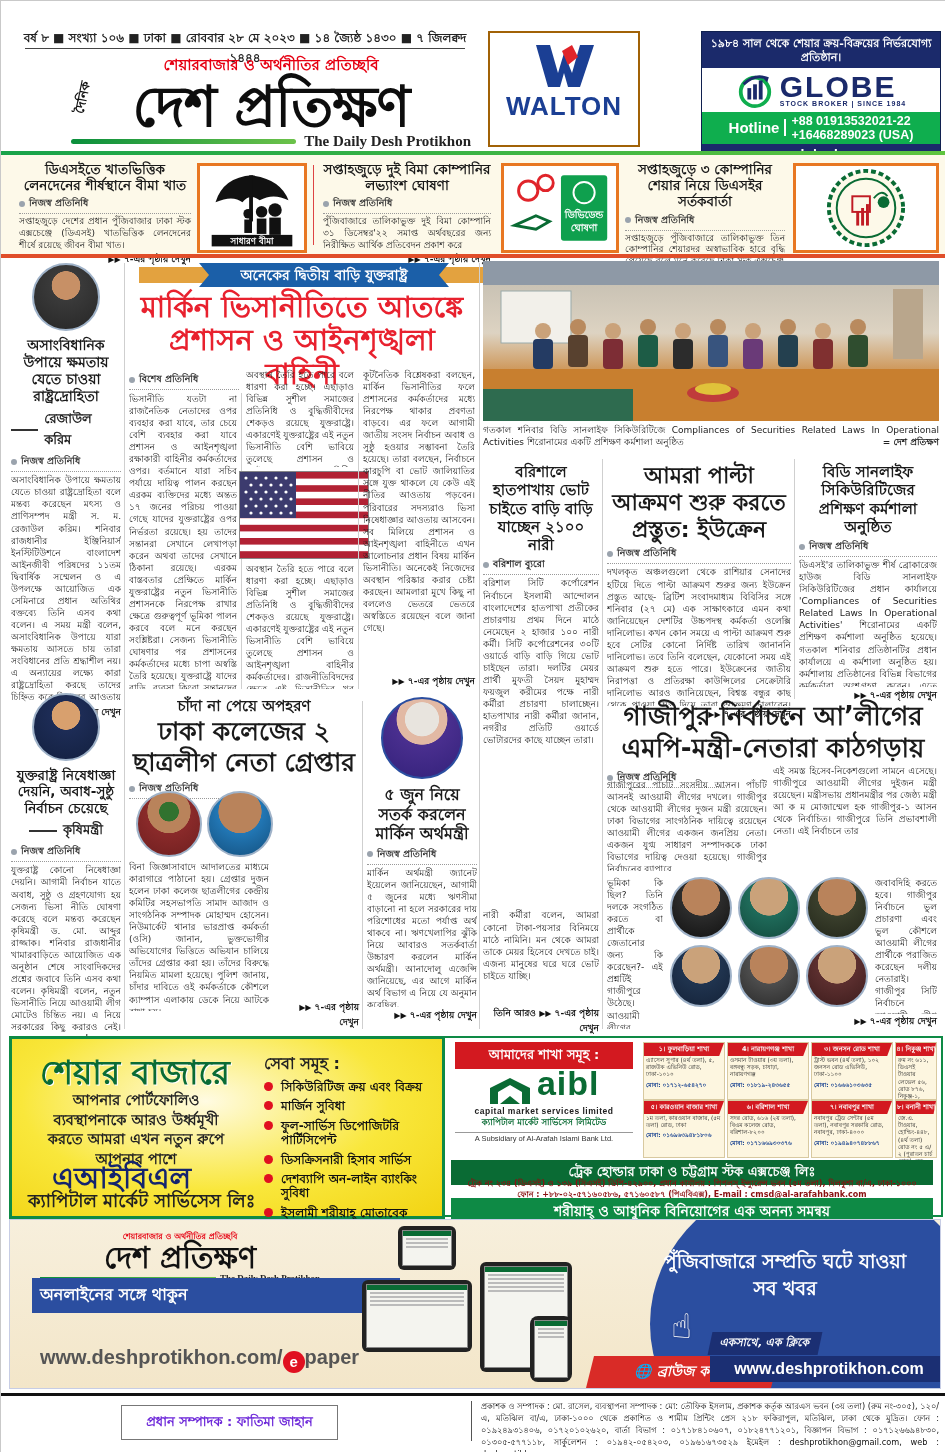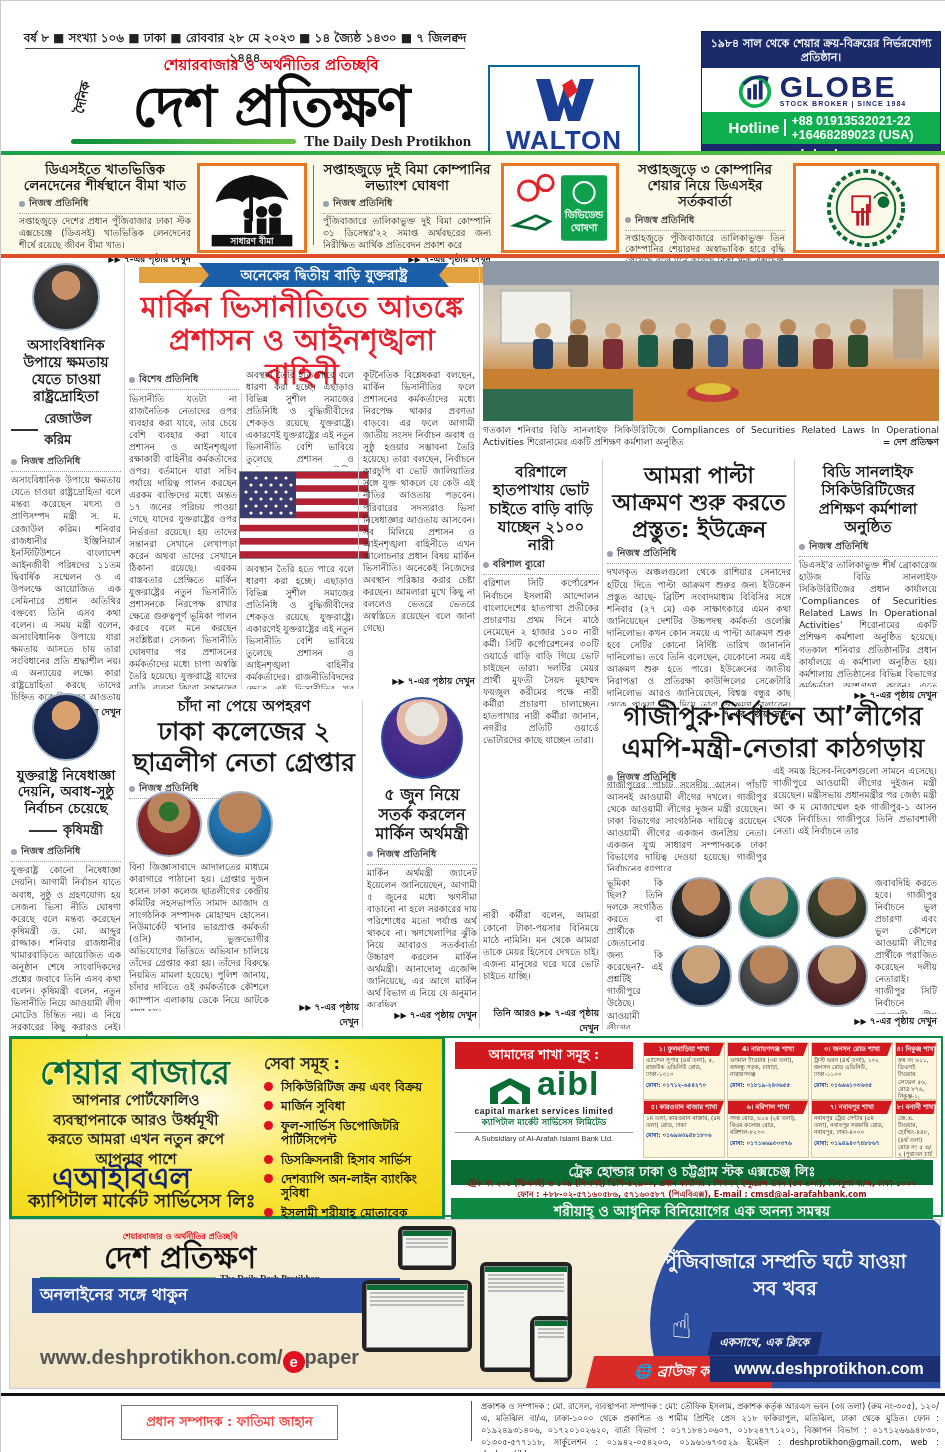--- a/index.html
+++ b/index.html
@@ -9,21 +9,21 @@
   
   .dateline{left:18px;top:28px;width:452px;text-align:center;font-size:12px;font-weight:bold;color:#222;}
   .dateline-rule{left:24px;top:47px;width:440px;height:0;border-top:1px solid #444;}
   .mast{left:70px;top:52px;width:400px;text-align:center;}
   .mast .tag{color:#e60012;font-weight:bold;font-size:15px;}
   .mast .title{font-size:56px;font-weight:900;color:#0d0d0d;line-height:1.02;letter-spacing:-1px;}
   .mast .daily{position:absolute;left:-4px;top:34px;transform:rotate(-78deg);font-size:13px;font-weight:bold;color:#111;}
   .mast .sub-row{display:flex;align-items:center;justify-content:flex-end;margin-top:-2px;}
   .mast .swoosh{flex:1;height:5px;background:linear-gradient(90deg,#0a8f3c,#6cc24a);border-radius:3px;margin-right:8px;}
   .mast .sub{font-size:15px;font-weight:bold;color:#222;font-family:"Liberation Serif",serif;}
-  .walton-box{left:487px;top:30px;width:148px;height:112px;border:2px solid #0369a1;background:#fff;text-align:center;margin-top:34px;}
+  .walton-box{left:487px;top:30px;width:148px;height:112px;border:2px solid #a16207;background:#fff;text-align:center;}
   .walton-w{margin:10px auto 2px;width:64px;height:46px;}
   .walton-name{color:#1b3f94;font-weight:900;font-size:26px;letter-spacing:1px;}
   .globe-box{left:700px;top:30px;width:238px;height:118px;background:#1b2a6b;border:1px solid #10204f;color:#fff;font-size:0;}
   .globe-top{padding:5px 4px 3px;font-size:11px;font-weight:bold;text-align:center;line-height:1.25;}
   .globe-mid{background:#fff;height:44px;display:flex;align-items:center;justify-content:center;gap:6px;}
   .globe-word{color:#1b2a6b;font-weight:900;font-size:30px;letter-spacing:2px;line-height:.9;}
   .globe-tag{color:#1b2a6b;font-size:7px;font-weight:bold;letter-spacing:1px;}
   .globe-hot{background:#0fae4e;display:flex;align-items:center;justify-content:center;gap:5px;padding:2px 0;}
   .globe-hot .hl{font-size:15px;font-weight:bold;border-right:2px solid #fff;padding-right:5px;}
   .globe-hot .nums{font-size:12.5px;font-weight:900;line-height:1.15;text-align:left;}
@@ -96,21 +96,21 @@
   .scr .mh{height:5px;background:#0a6b34;}
   .scr .ln{height:2px;background:#bbb;margin:2px 3px;}
   .oa-blob{position:absolute;right:-40px;top:-46px;width:330px;height:300px;background:#2b4ea0;border-radius:50%;}
   .oa-blob-txt{position:absolute;right:30px;top:28px;width:250px;text-align:center;color:#fff;font-size:19px;font-weight:900;line-height:1.4;}
   .oa-tag{position:absolute;right:120px;top:112px;background:#1b2f73;color:#fff;font-size:11px;font-weight:bold;padding:2px 10px;transform:skewX(-12deg);}
   .oa-browse{position:absolute;left:580px;top:136px;width:185px;background:#d92b27;color:#fff;font-size:14px;font-weight:900;text-align:center;padding:4px 0;transform:skewX(-14deg);}
   .oa-site{position:absolute;left:700px;top:136px;width:238px;background:#1b2f73;color:#fff;font-size:16px;font-weight:900;text-align:center;padding:4px 0;}
   .hand{position:absolute;font-size:34px;color:#fff;text-shadow:0 0 2px #1b2f73;}
   
   .footer-rule{left:0;top:1392px;width:945px;height:3px;background:#111;}
-  .footer-ed{left:120px;top:1404px;width:215px;border:1px solid #777;text-align:center;font-size:13px;font-weight:bold;color:#ef4444;padding:6px 0;}
+  .footer-ed{left:120px;top:1404px;width:215px;border:1px solid #777;text-align:center;font-size:13px;font-weight:bold;color:#6d28d9;padding:6px 0;}
   .footer-div{left:470px;top:1400px;height:40px;border-left:1px solid #555;}
   .footer-txt{left:480px;top:1400px;width:458px;font-size:8.2px;color:#111;line-height:1.45;text-align:justify;}
   
   .conf{background:linear-gradient(180deg,#9aa5b1 0%,#c9c2b4 14%,#ddd3c2 45%,#c87f2f 78%,#b06a22 100%);position:relative;overflow:hidden;}
 </style>
 </head>
 <body>
 
 <div id="page">
 

